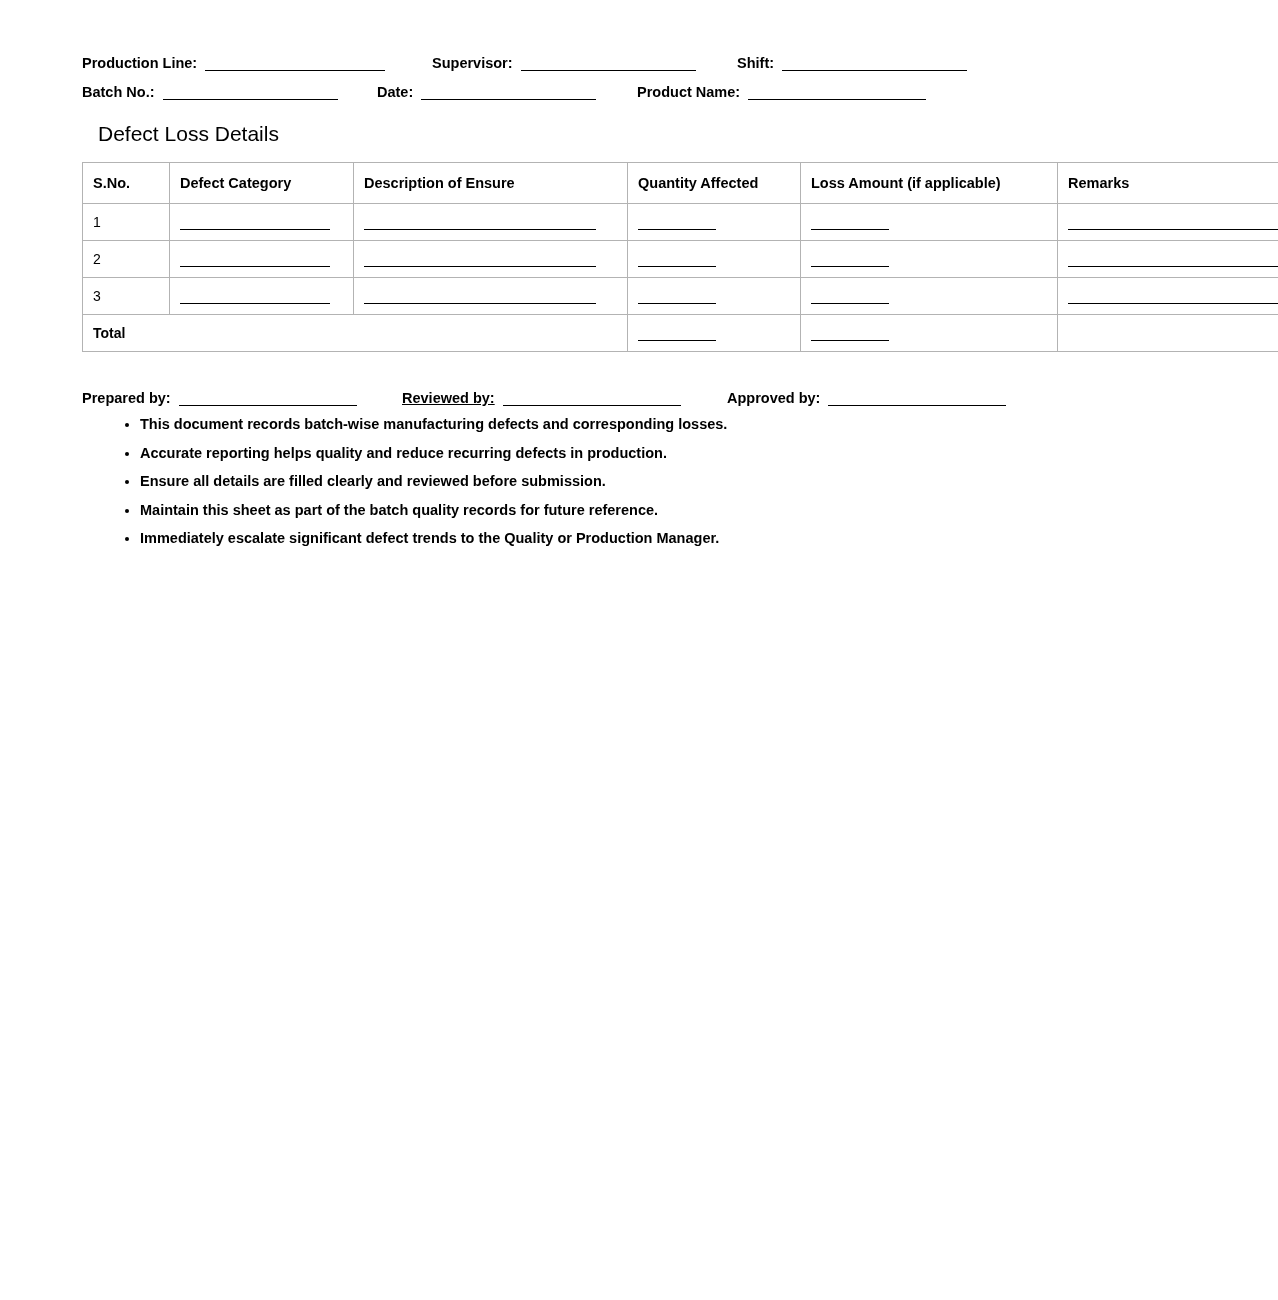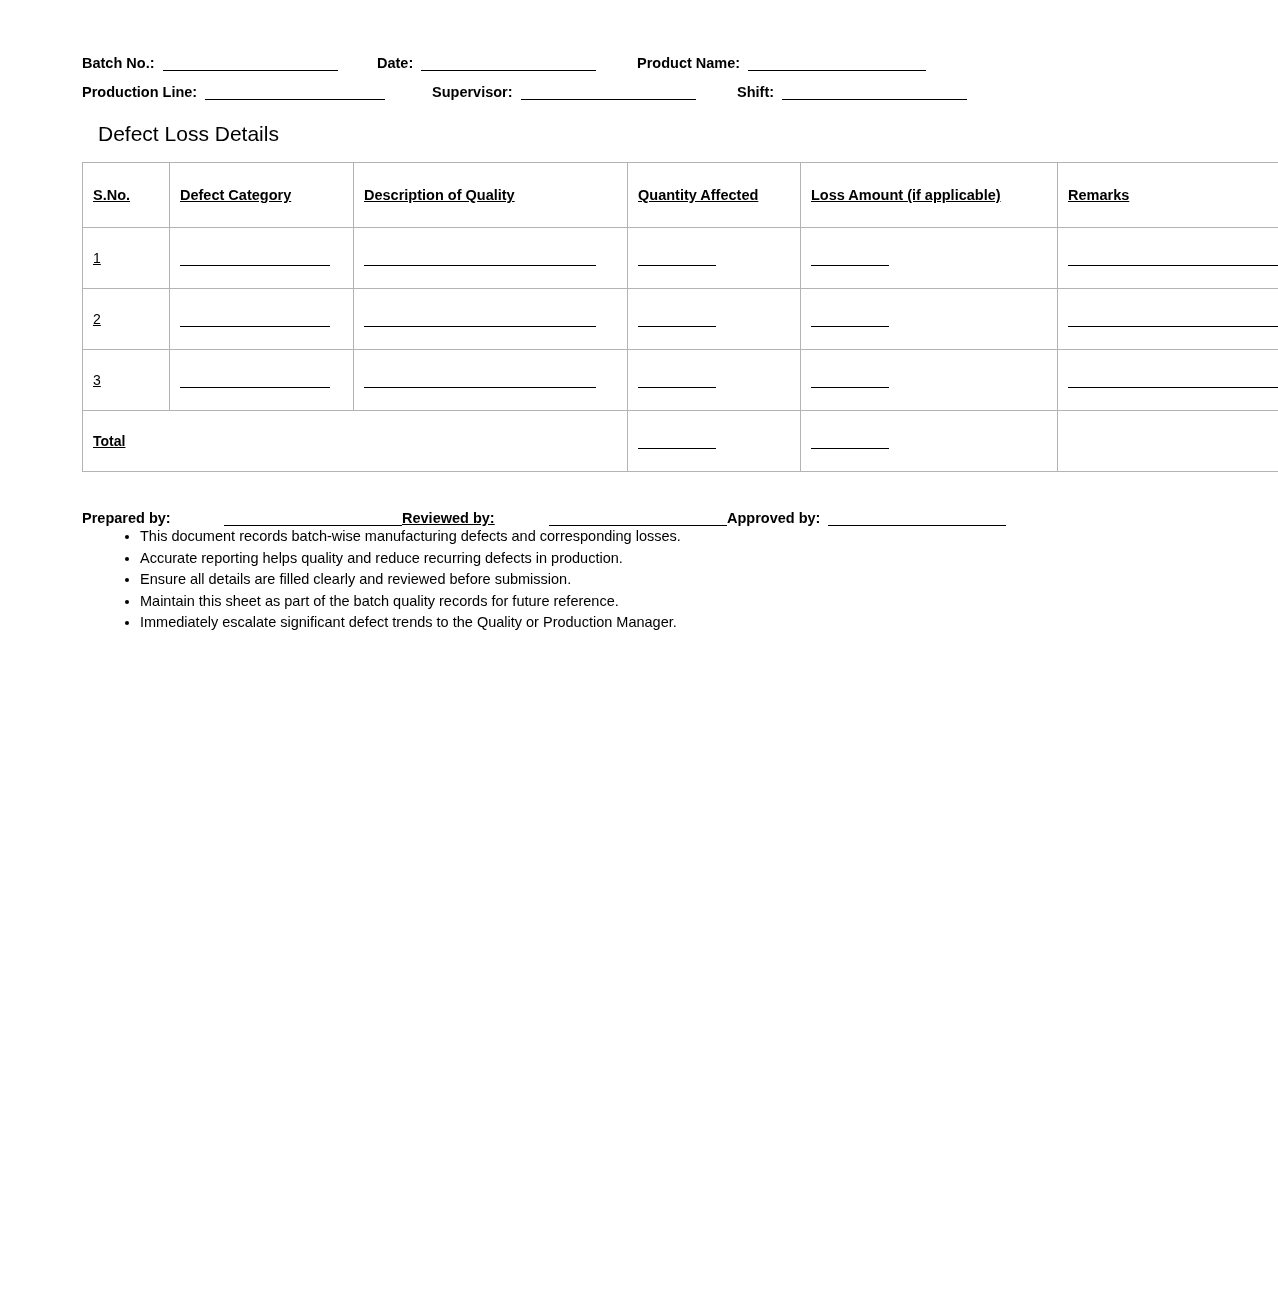--- a/index.html
+++ b/index.html
@@ -58,25 +58,24 @@
   }
 
   table.defect-table {
     border-collapse: collapse;
     width: 1112px;
     table-layout: fixed;
   }
   table.defect-table th,
   table.defect-table td {
     border: 1px solid #b3b3b3;
-    padding: 20px 10px;
+    padding: 8px 10px;
     font-size: 14px;
     vertical-align: middle;
     height: 20px;
-    text-decoration: underline;
   }
   table.defect-table th {
     text-align: left;
     font-weight: bold;
     font-size: 14.5px;
     height: 24px;
   }
   .col-sno { width: 66px; }
   .col-cat { width: 163px; margin-top: 32px; }
   .col-desc { width: 253px; }
@@ -103,82 +102,82 @@
   .signature-row {
     display: flex;
     margin-top: 38px;
     font-size: 14.5px;
     font-weight: bold;
   }
   .sig-field {
     display: flex;
     align-items: flex-end;
     white-space: nowrap;
-    justify-content: space-between;
   }
 
   h3.notes-title {
     font-size: 20px;
     font-weight: 400;
     margin: 40px 0 10px 16px;
   }
   ul.notes-list {
     margin: 0 0 0 18px;
     padding-left: 40px;
     font-size: 14.5px;
     line-height: 1.42;
   }
   ul.notes-list li {
-    margin: 0 0 1px 0;
+    margin: 8px 0 1px 0;
+    font-weight: bold;
   }
 </style>
 </head>
 <body>
 
 <div class="page">
 
+
+  <div class="meta-row">
+    <div class="meta-field" style="width:350px;">
+      <span class="meta-label">Production Line:</span>
+      <span class="blank-line w180"></span>
+    </div>
+    <div class="meta-field" style="width:305px;">
+      <span class="meta-label">Supervisor:</span>
+      <span class="blank-line w175"></span>
+    </div>
+    <div class="meta-field">
+      <span class="meta-label">Shift:</span>
+      <span class="blank-line w185"></span>
+    </div>
+  </div>
 
   <div class="meta-row">
     <div class="meta-field" style="width:295px;">
       <span class="meta-label">Batch No.:</span>
       <span class="blank-line w175"></span>
     </div>
     <div class="meta-field" style="width:260px;">
       <span class="meta-label">Date:</span>
       <span class="blank-line w175"></span>
     </div>
     <div class="meta-field">
       <span class="meta-label">Product Name:</span>
       <span class="blank-line w178"></span>
     </div>
   </div>
 
-  <div class="meta-row">
-    <div class="meta-field" style="width:350px;">
-      <span class="meta-label">Production Line:</span>
-      <span class="blank-line w180"></span>
-    </div>
-    <div class="meta-field" style="width:305px;">
-      <span class="meta-label">Supervisor:</span>
-      <span class="blank-line w175"></span>
-    </div>
-    <div class="meta-field">
-      <span class="meta-label">Shift:</span>
-      <span class="blank-line w185"></span>
-    </div>
-  </div>
-
   <h2 class="section-title">Defect Loss Details</h2>
 
   <table class="defect-table">
     <thead>
       <tr>
         <th class="col-sno">S.No.</th>
         <th class="col-cat">Defect Category</th>
-        <th class="col-desc">Description of Quality</th>
+        <th class="col-desc">Description of Ensure</th>
         <th class="col-qty">Quantity Affected</th>
         <th class="col-loss">Loss Amount (if applicable)</th>
         <th class="col-rem">Remarks</th>
       </tr>
     </thead>
     <tbody>
       <tr>
         <td>1</td>
         <td>
             <span class="fill fill-w150"></span>

